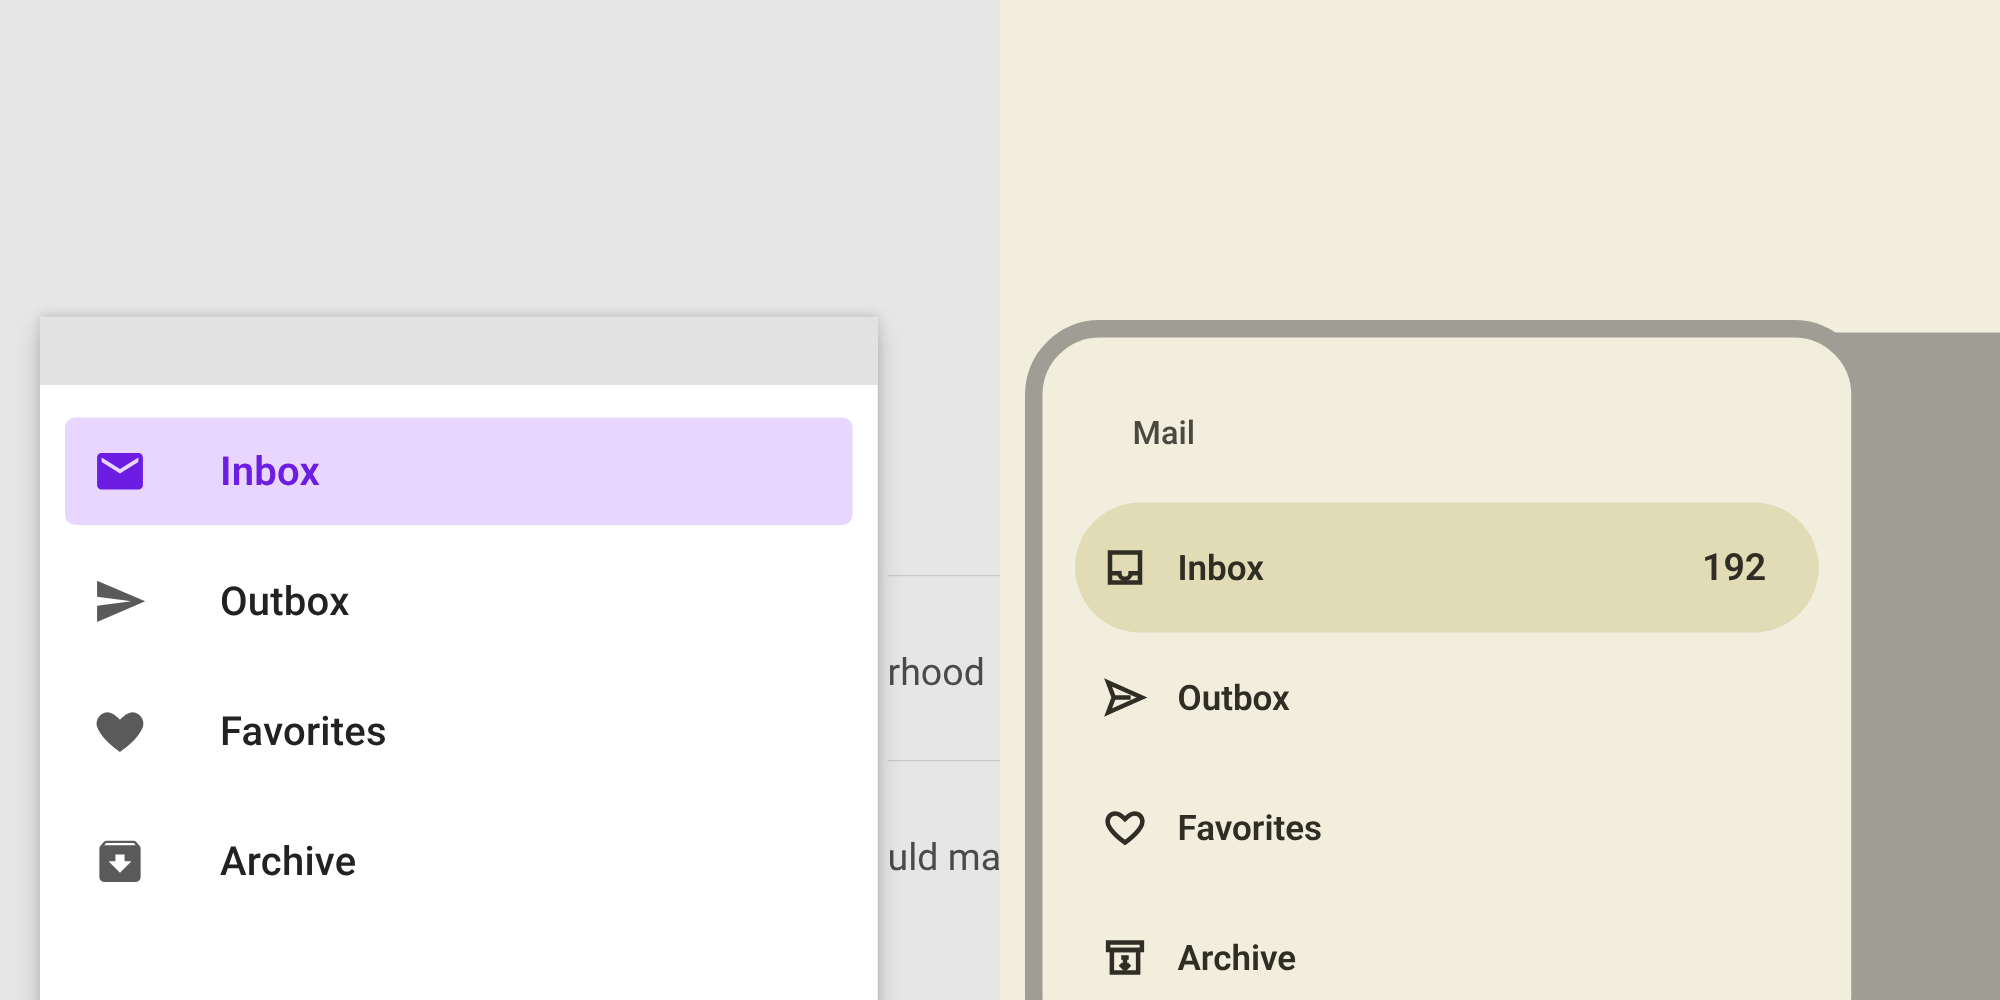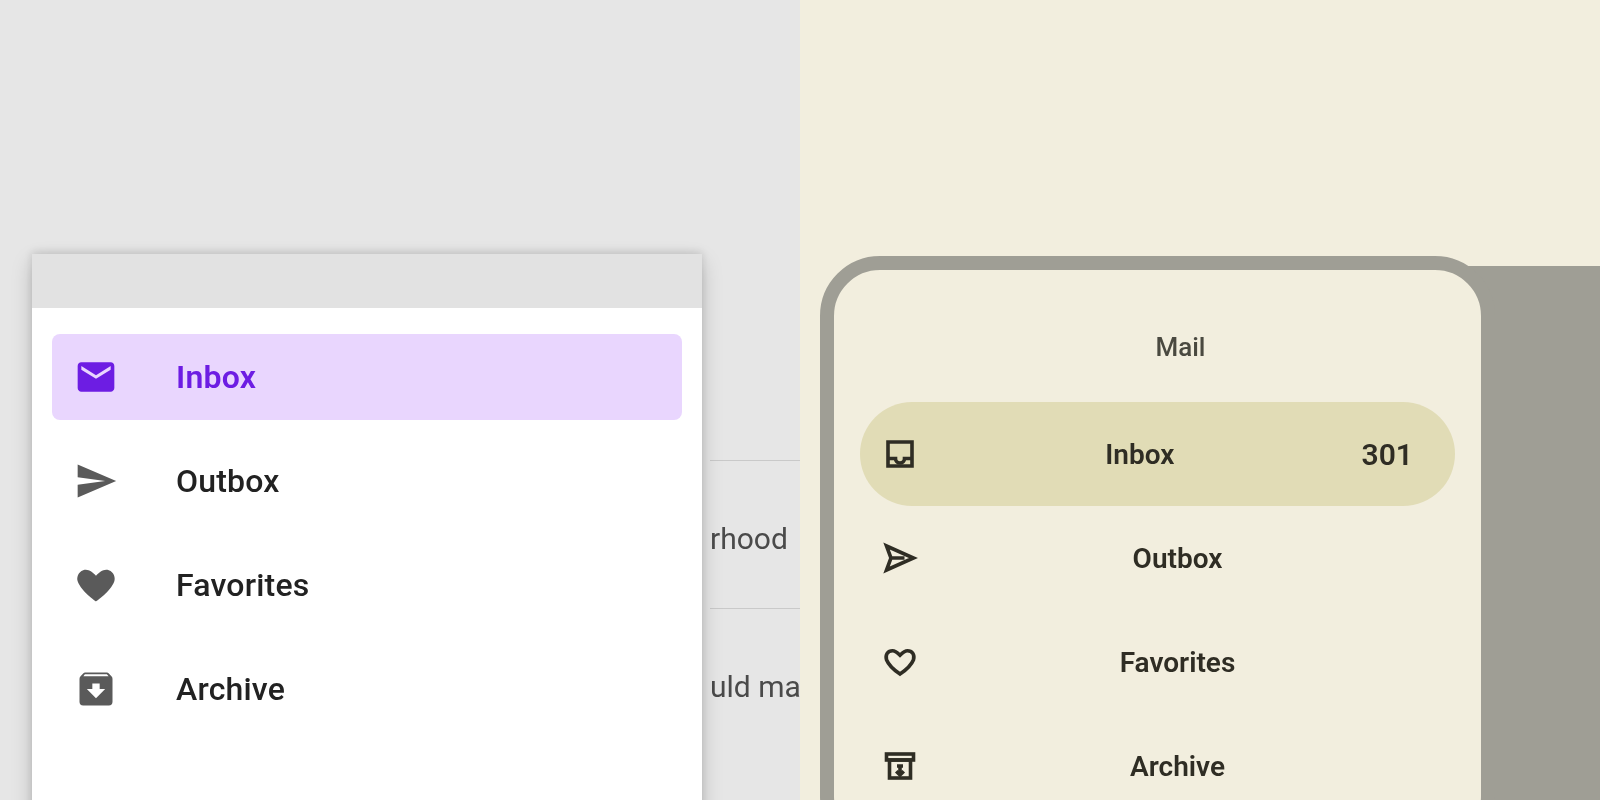--- a/index.html
+++ b/index.html
@@ -54,21 +54,20 @@
     font-size: 30px;
   }
   .panel-a .bg-strip .line { height: 148px; border-top:1px solid #c9c9c9; padding-top:60px; }
 
   
   .panel-b {
     width: 800px; height: 800px;
     background: #f2eede;
     position: relative;
     overflow: hidden;
-    text-align: center;
   }
   .panel-b .under {
     position:absolute;
     left: 30px; top: 266px;
     width: 770px; height: 600px;
     background: #9f9e95;
     border-radius: 60px 0 0 0;
   }
   .panel-b .drawer {
     position: absolute;
@@ -161,21 +160,21 @@
     <div class="section-title">Mail</div>
 
     <div class="nav-item active">
       <span class="ico">
         <svg viewBox="0 0 24 24">
             <path d="M4 4h16v16H4z" fill="none" stroke-width="2.4"></path>
             <path d="M4 15h5a3 3 0 0 0 6 0h5" fill="none" stroke-width="2.4"></path>
           </svg>
       </span>
       <span class="lbl">Inbox</span>
-      <span class="badge">301</span>
+      <span class="badge">192</span>
     </div>
 
     <div class="nav-item">
       <span class="ico">
         <svg viewBox="0 0 24 24">
             <path d="M3 20l18-8L3 4l3 8-3 8z M6 12h9" fill="none" stroke-width="2.4"></path>
           </svg>
       </span>
       <span class="lbl">Outbox</span>
     </div>

